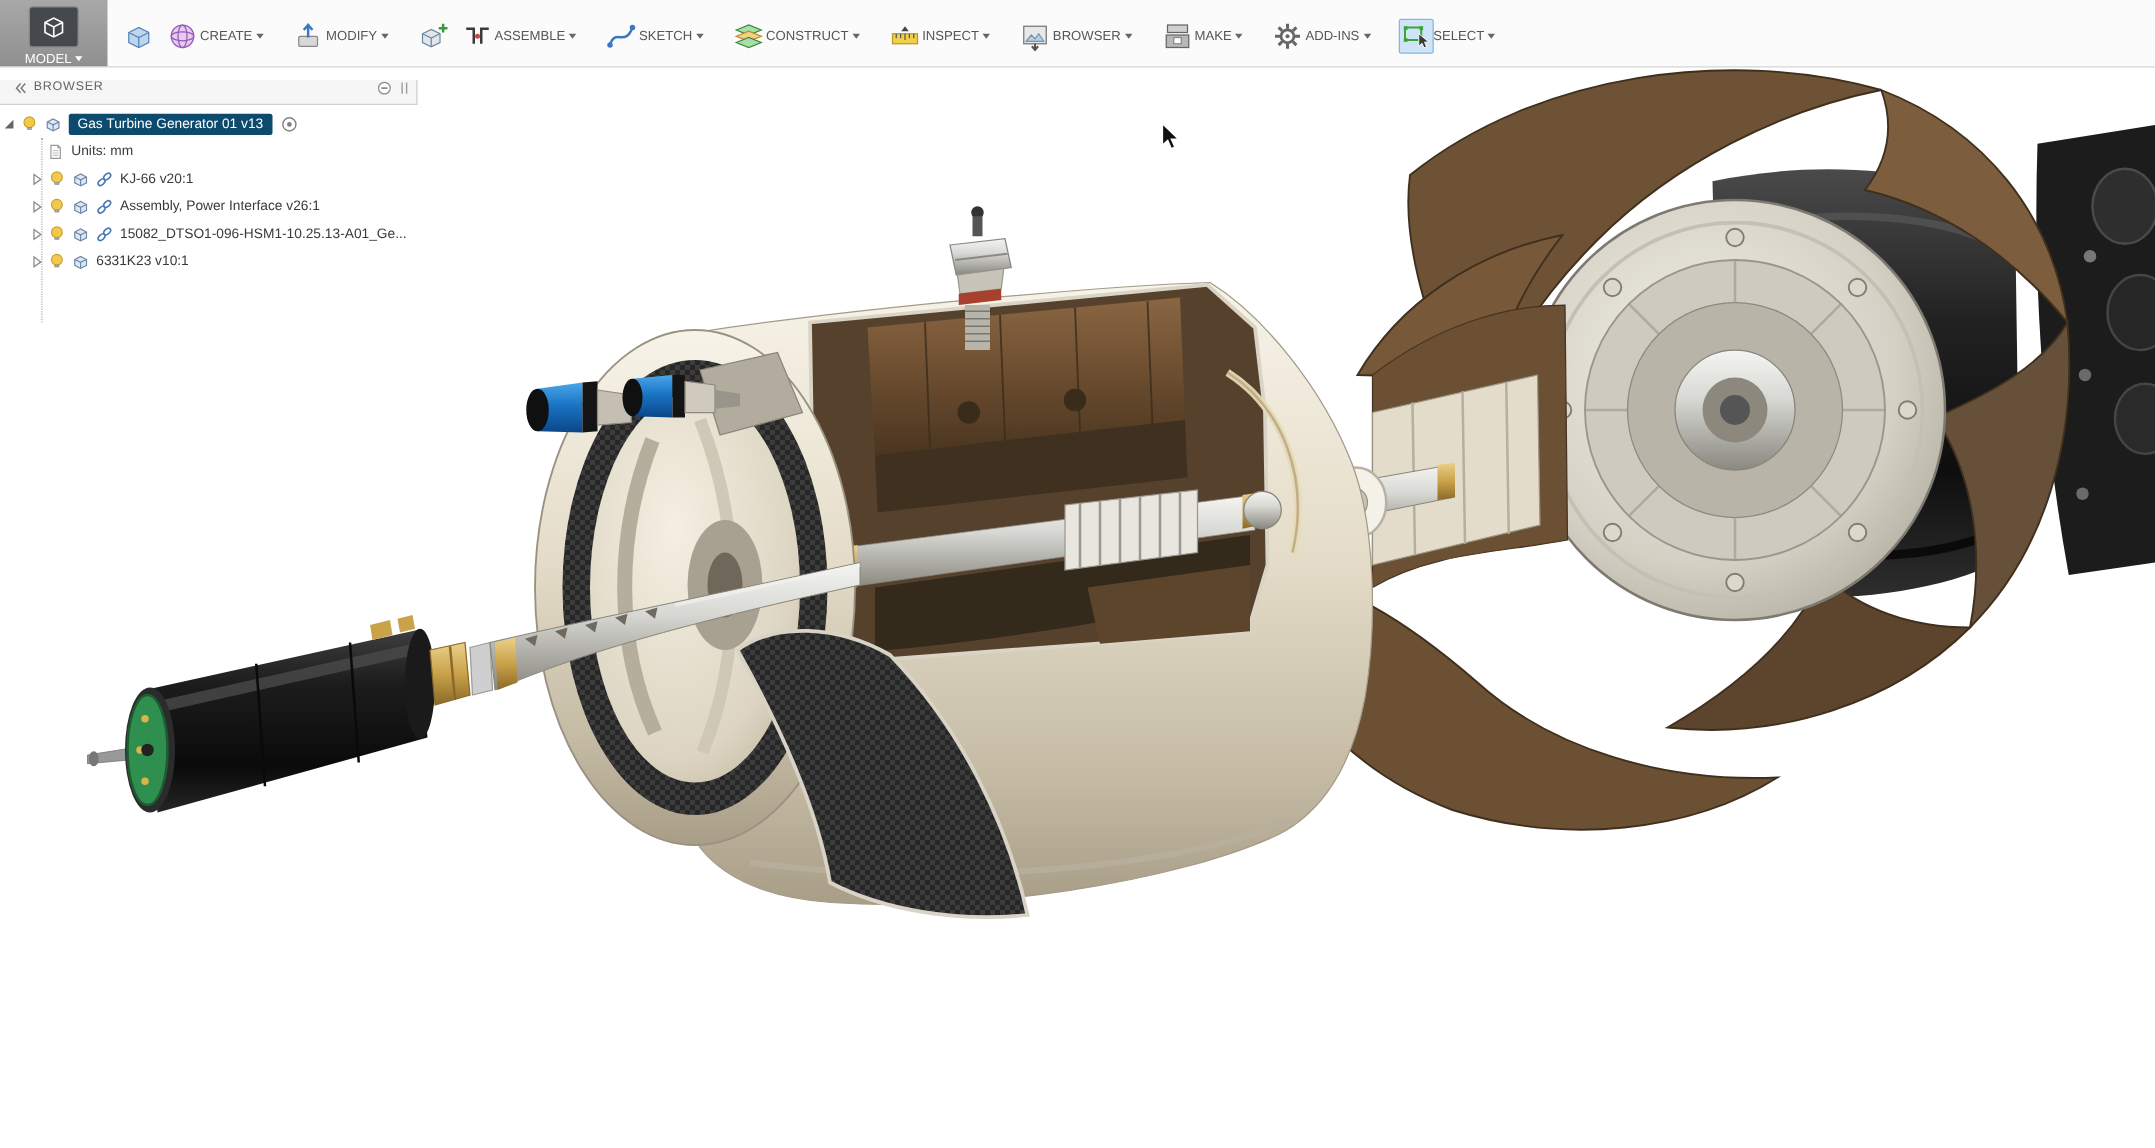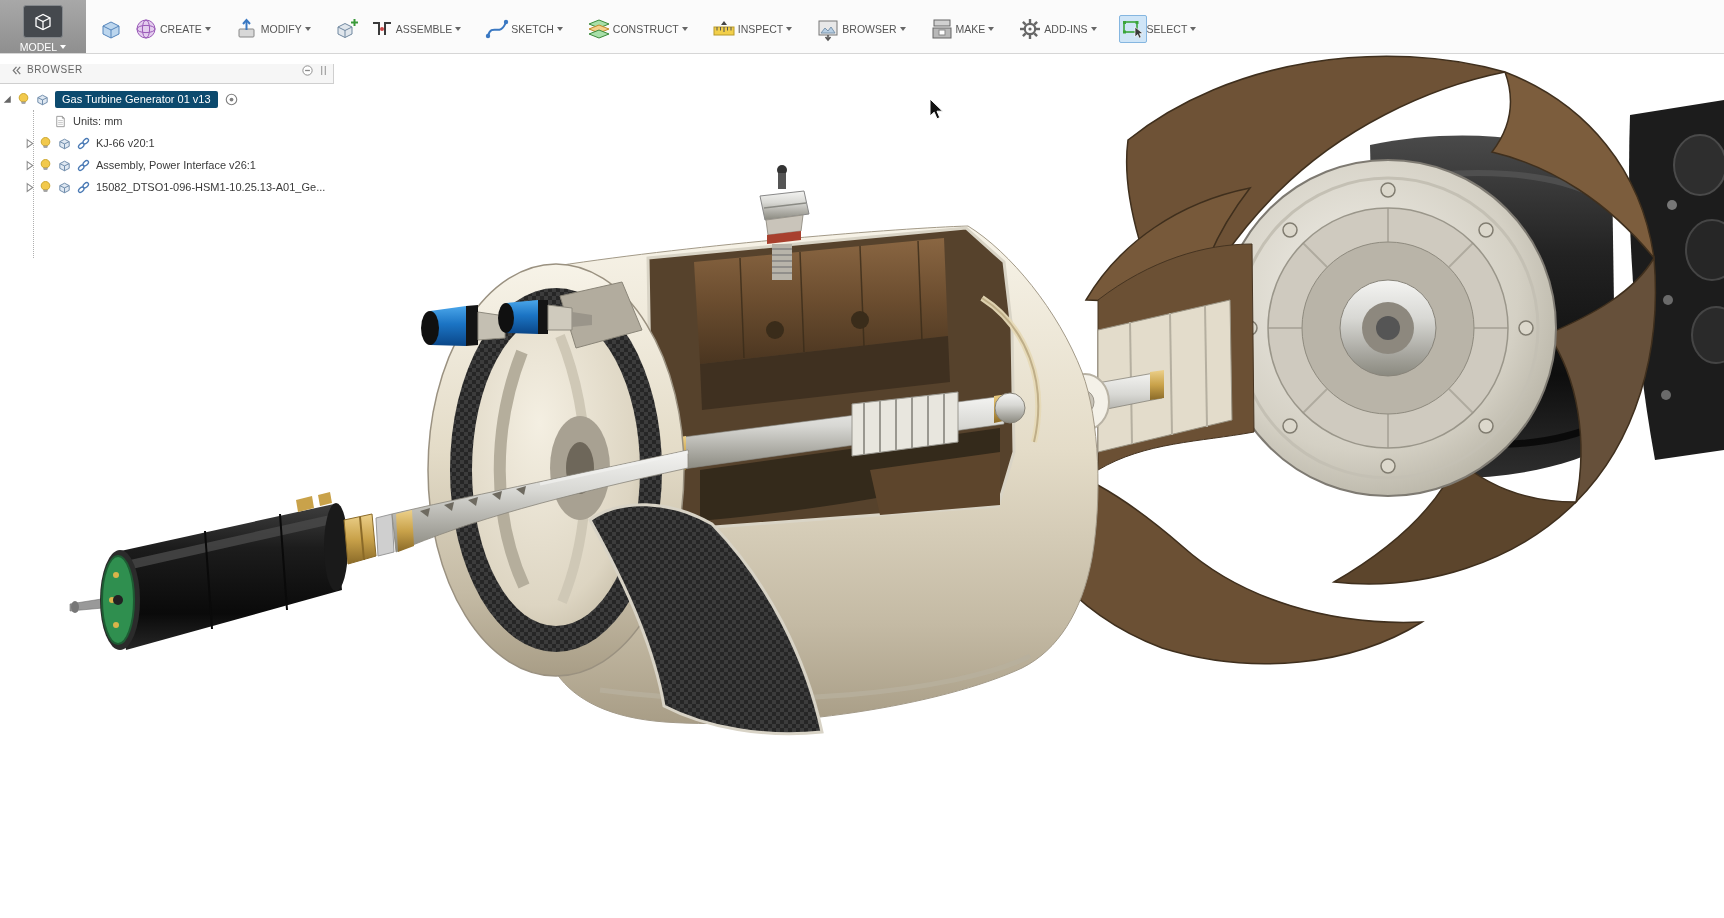--- a/index.html
+++ b/index.html
@@ -29,21 +29,21 @@
   .br-header{height:20px;background:rgba(246,246,246,.95);border-bottom:1px solid #cfcfcf;
     border-right:1px solid #cfcfcf;display:flex;align-items:flex-start;padding:0 5px;font-size:10px;
     color:#666;letter-spacing:.6px}
   .br-title{margin-left:4px;flex:1}
   .hicon{display:inline-flex;align-items:center;margin-left:5px;cursor:pointer}
   .br-body{position:relative;padding-top:4px}
   .guide{position:absolute;left:33px;top:26px;height:148px;border-left:1px dotted #b0b0b0}
   .tree-row{display:flex;align-items:center;height:22px;font-size:11px;color:#3a3a3a;
     white-space:nowrap;cursor:default}
   .tree-row.child{padding-left:22px}
-  .tree-row.noarrow{padding-left:52px}
+  .tree-row.noarrow{padding-left:36px}
   .tw{width:15px;height:15px;display:inline-flex;align-items:center;justify-content:center;
     flex:0 0 auto;cursor:pointer}
   .ticon{width:16px;height:16px;display:inline-flex;align-items:center;justify-content:center;
     margin-right:3px;flex:0 0 auto}
   .lbl{margin-left:2px}
   .root-label{background:#0c4a6e;color:#fff;padding:2.5px 7px;border-radius:2px;margin-left:2px}
   .radio{margin-left:6px}
   
   #cursor{position:absolute;left:928px;top:98px;z-index:30;pointer-events:none}
 </style>
@@ -656,18 +656,39 @@
         <svg width="15" height="15" viewBox="0 0 16 16">
             <g stroke="#4a7ab5" stroke-width="1.4" fill="none">
               <ellipse cx="5.6" cy="10.4" rx="3.4" ry="2.1" transform="rotate(-42 5.6 10.4)"></ellipse>
               <ellipse cx="10.4" cy="5.6" rx="3.4" ry="2.1" transform="rotate(-42 10.4 5.6)"></ellipse>
             </g>
           </svg>
       </span>
       <span class="lbl">15082_DTSO1-096-HSM1-10.25.13-A01_Ge...</span>
     </div>
 
+    <div class="tree-row child">
+      <span class="tw">
+        <svg width="13" height="13" viewBox="0 0 14 14">
+            <path d="M4.5,2.8 L10.5,7 L4.5,11.2 Z" fill="none" stroke="#8a8a8a" stroke-width="1.1"></path>
+          </svg>
+      </span>
+      <span class="ticon">
+        <svg width="15" height="15" viewBox="0 0 16 16">
+            <circle cx="8" cy="6.2" r="4.6" fill="#f2c94c" stroke="#c9a226"></circle>
+            <rect x="6.2" y="10.6" width="3.6" height="1.8" fill="#aaa" stroke="#888" stroke-width=".5"></rect>
+          </svg>
+      </span>
+      <span class="ticon">
+        <svg width="15" height="15" viewBox="0 0 16 16">
+            <path d="M3,6 L8,3.4 L13,6 L13,11 L8,13.6 L3,11 Z" fill="#dfe8f2" stroke="#6a87a8"></path>
+            <path d="M3,6 L8,8.4 L13,6" fill="none" stroke="#6a87a8"></path>
+            <path d="M8,8.4 V13.6" stroke="#6a87a8"></path>
+          </svg>
+      </span>
+      <span class="lbl">6331K23 v10:1</span>
+    </div>
   </div>
 </div>
 
 <svg id="cursor" width="20" height="24" viewBox="0 0 20 24">
   <path d="M2,1 L2,18 L6.2,14.2 L9,20.8 L11.8,19.6 L9,13.2 L14.6,13.2 Z" fill="#111" stroke="#fff" stroke-width="1"></path>
 </svg>
 
 </body></html>

